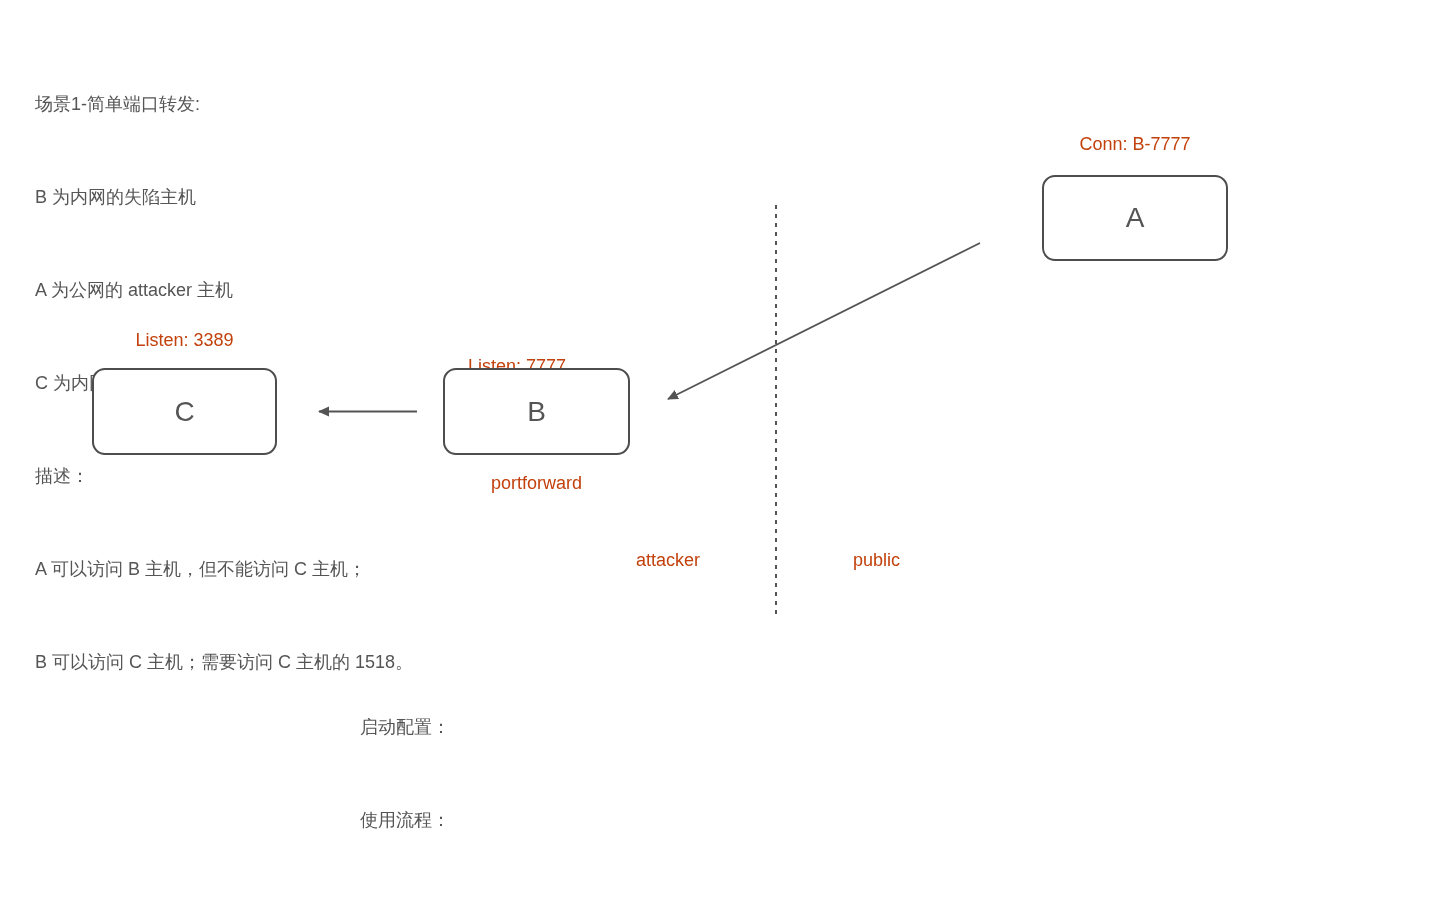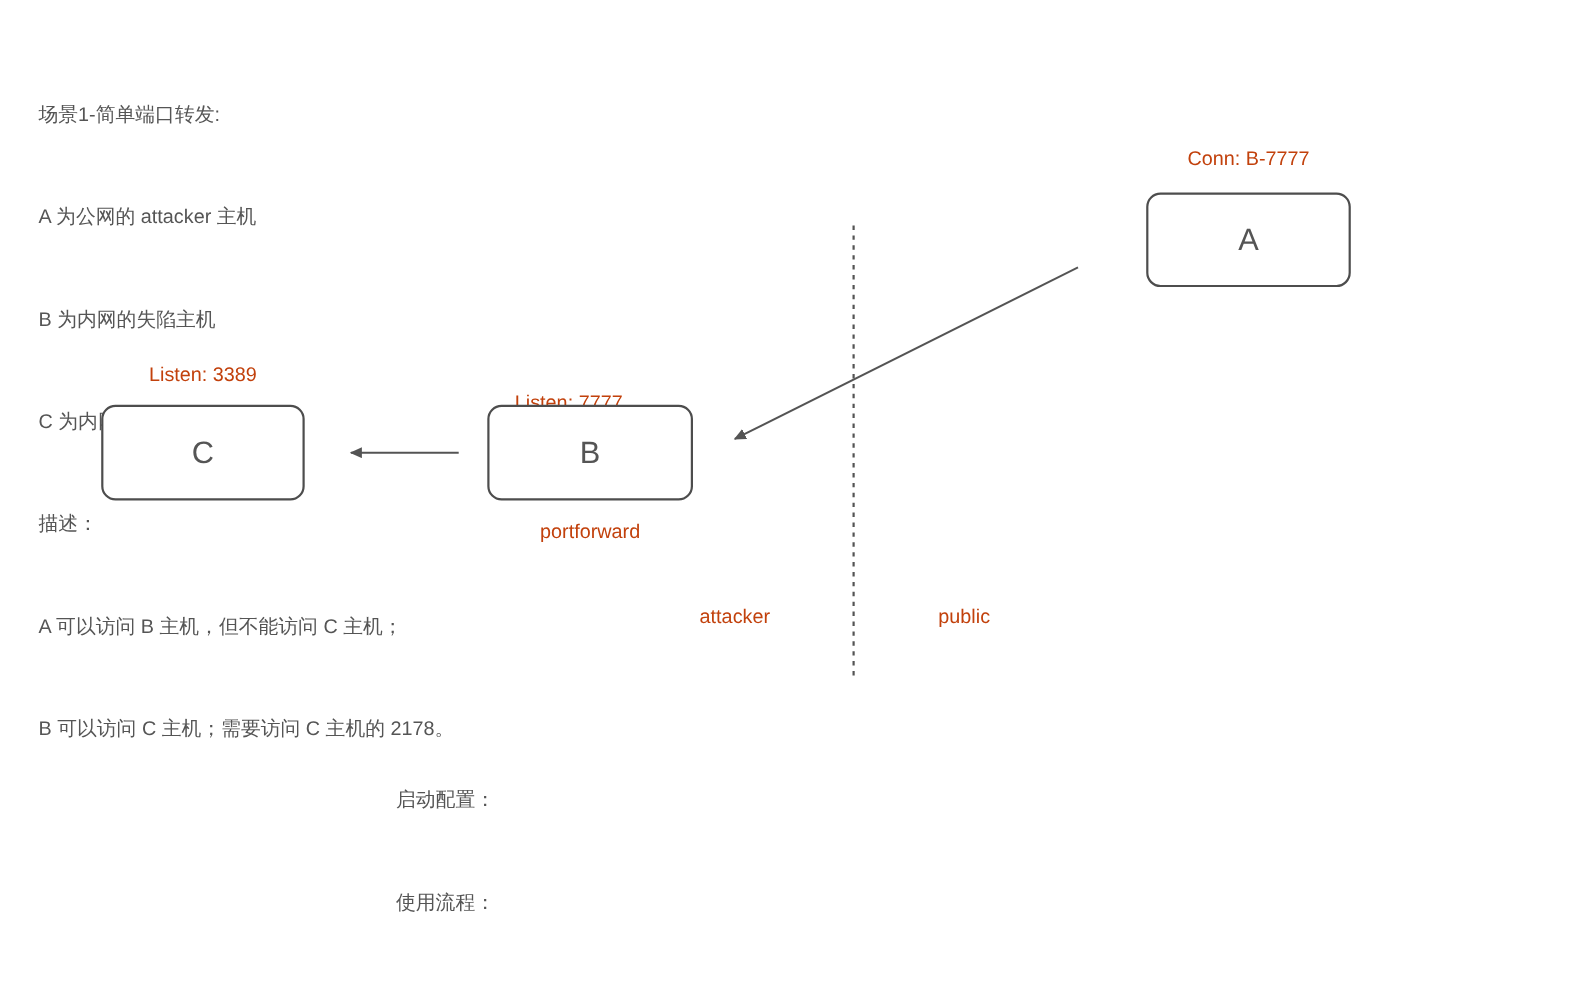--- a/index.html
+++ b/index.html
@@ -48,26 +48,26 @@
     pointer-events: none;
   }
 </style>
 </head>
 <body>
 
 <div class="canvas">
 
   <div class="textblock" style="left:35px; top:27px;">
     <div>场景1-简单端口转发:</div>
+    <div>B 为内网的失陷主机</div>
     <div>A 为公网的 attacker 主机</div>
-    <div>B 为内网的失陷主机</div>
     <div>C 为内网的目标主机</div>
     <div>描述：</div>
     <div>A 可以访问 B 主机，但不能访问 C 主机；</div>
-    <div>B 可以访问 C 主机；需要访问 C 主机的 2178。</div>
+    <div>B 可以访问 C 主机；需要访问 C 主机的 1518。</div>
   </div>
 
   <svg class="lines-layer" width="1440" height="912" viewBox="0 0 1440 912">
     <defs>
       <marker id="arrowhead" markerUnits="userSpaceOnUse" markerWidth="14" markerHeight="12" refX="10" refY="5" orient="auto">
         <path d="M0,0 L11,5 L0,10 z" fill="#545454"></path>
       </marker>
     </defs>
     <line x1="980" y1="243" x2="668" y2="399" stroke="#545454" stroke-width="1.8" marker-end="url(#arrowhead)"></line>
     <line x1="417" y1="411.5" x2="319" y2="411.5" stroke="#545454" stroke-width="1.8" marker-end="url(#arrowhead)"></line>

